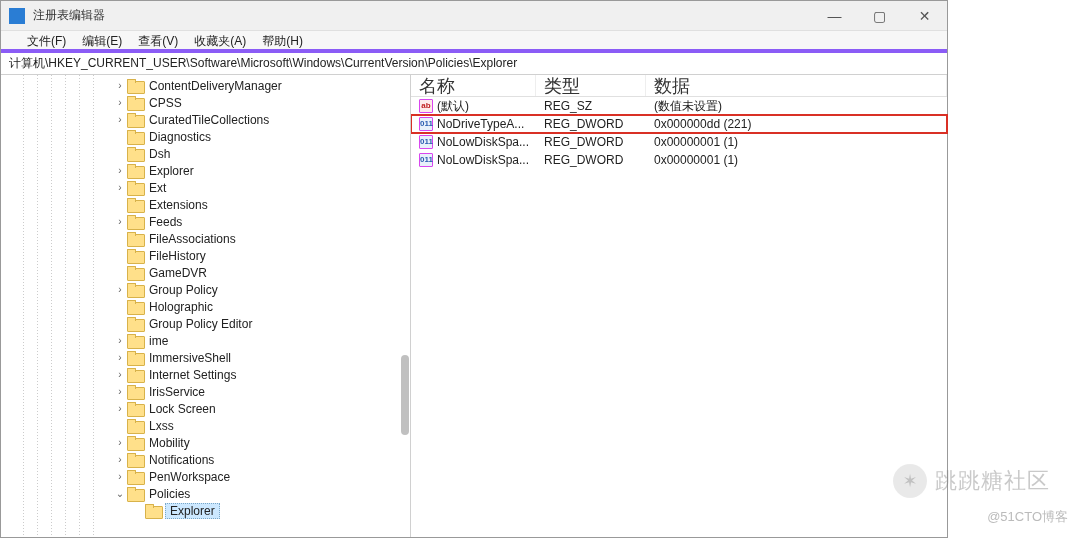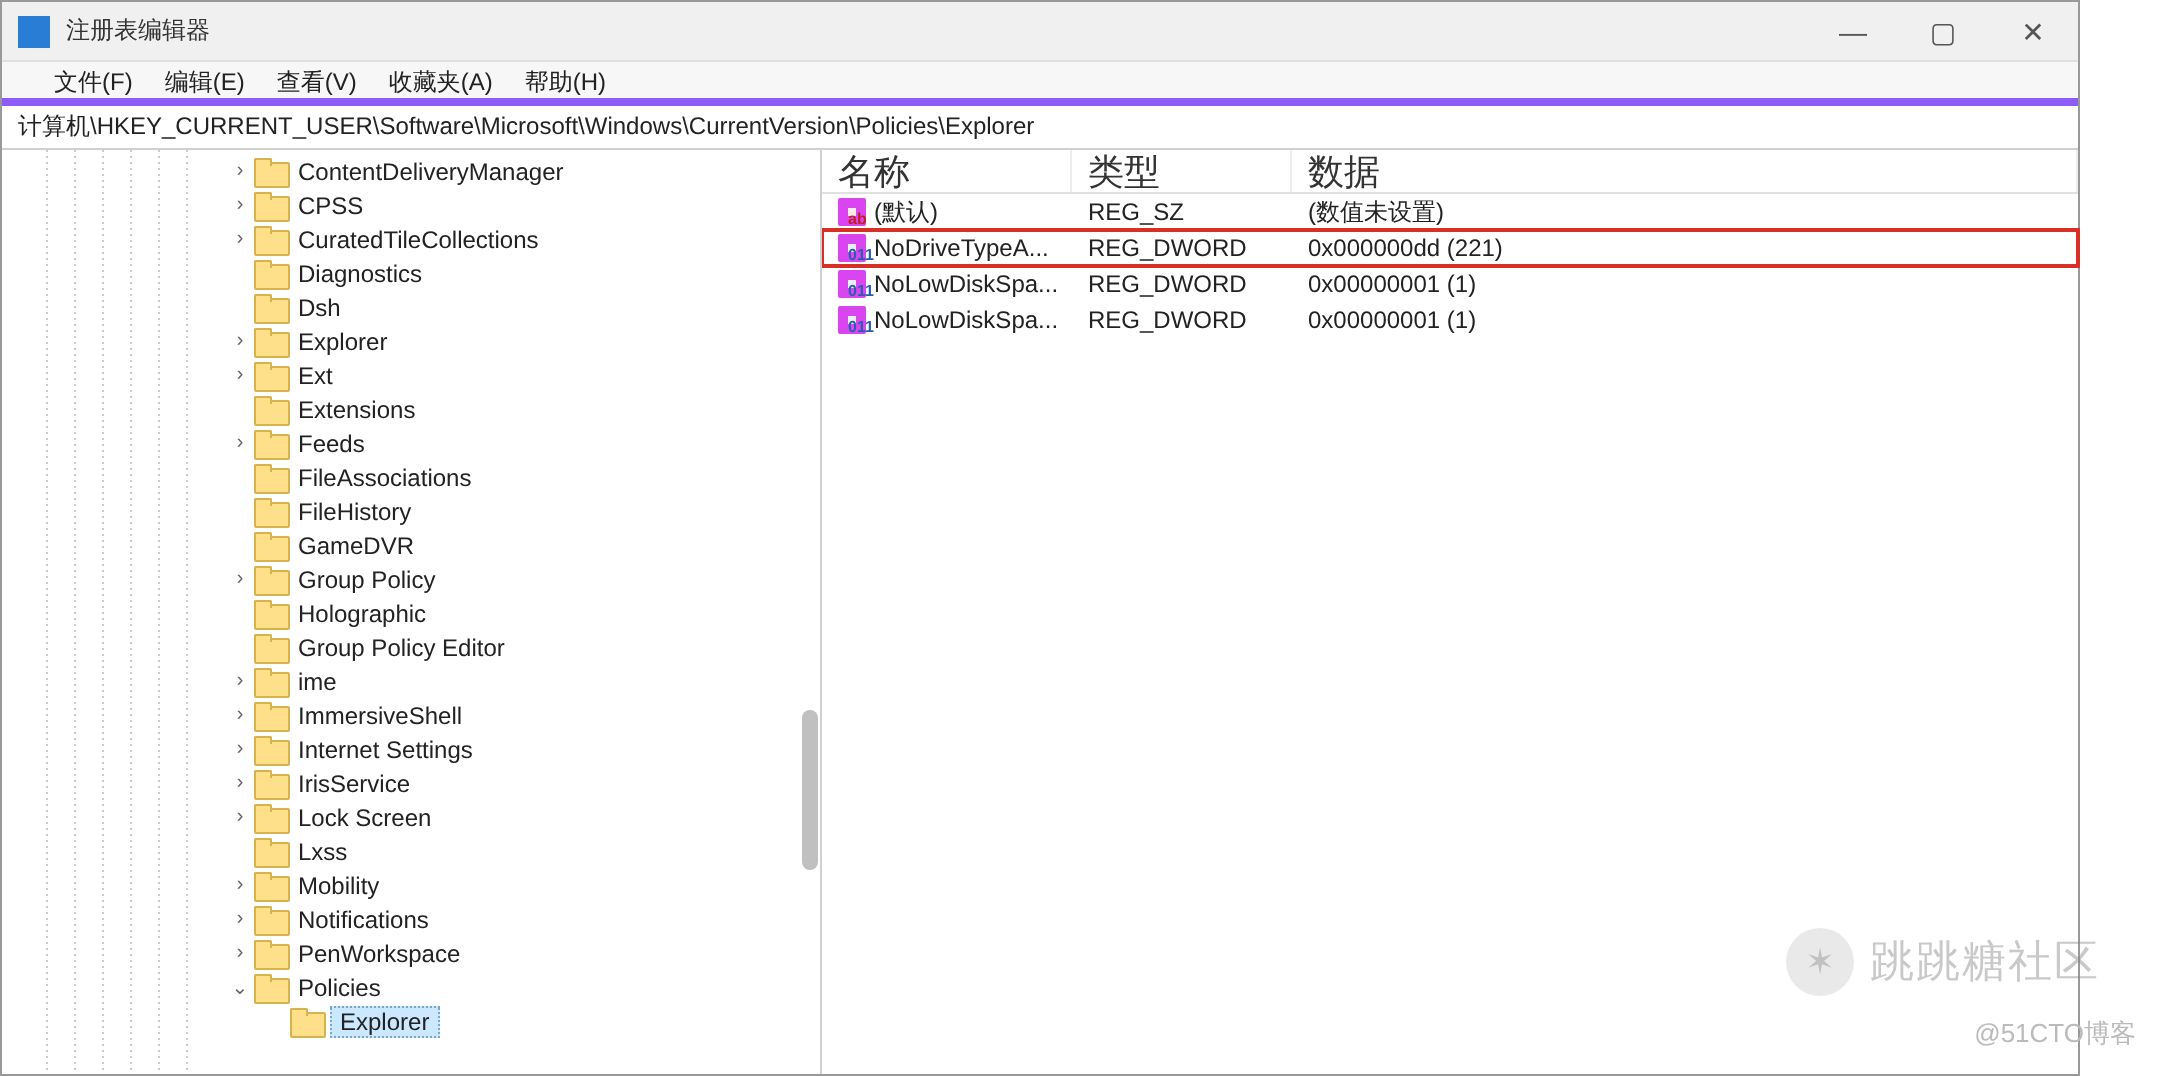--- a/index.html
+++ b/index.html
@@ -1,17 +1,17 @@
 <!DOCTYPE html>
 <html><head>
 <meta charset="utf-8">
 <style>
   * { margin: 0; padding: 0; box-sizing: border-box; }
   body { font-family: "Microsoft YaHei", "Segoe UI", sans-serif; font-size: 12px; color: #000; background: #fff; overflow: hidden; width: 1080px; height: 538px; position: relative; }
-  .window { border: 1px solid #999; width: 1040px; height: 538px; display: flex; flex-direction: column; background: #fafafa; }
+  .window { border: 1px solid #999; width: 948px; height: 538px; display: flex; flex-direction: column; background: #fafafa; }
   .titlebar { height: 30px; display: flex; align-items: center; padding: 0 0 0 8px; background: #f0f0f0; border-bottom: 1px solid #e0e0e0; }
   .titlebar .app-icon { width: 16px; height: 16px; background: #2a7dd4; margin-right: 8px; display: inline-block; }
   .titlebar .title { flex: 1; font-size: 12px; color: #333; }
   .win-controls { display: flex; height: 100%; }
   .win-controls div { width: 45px; display: flex; align-items: center; justify-content: center; color: #555; font-size: 14px; }
   .menubar { height: 22px; display: flex; align-items: flex-start; padding: 0 18px; background: #f7f7f7; border-bottom: 4px solid #8b5cf6; }
   .menubar .menu-item { padding: 2px 8px; font-size: 12px; color: #222; }
   .addressbar { height: 22px; display: flex; align-items: center; padding: 0 8px; background: #fff; border-bottom: 1px solid #d0d0d0; font-size: 12px; color: #222; }
   .content { flex: 1; display: flex; min-height: 0; background: #fff; }
   .tree-pane { width: 410px; border-right: 1px solid #d0d0d0; overflow-y: auto; position: relative; background: #fff; padding: 2px 0; }
@@ -26,21 +26,21 @@
   .node-selected .node-label { background: #cce8ff; border: 1px dotted #7aa7c7; padding: 0 4px; }
   .list-pane { flex: 1; background: #fff; display: flex; flex-direction: column; }
   .list-header { display: flex; height: 22px; align-items: center; border-bottom: 1px solid #e0e0e0; background: #fff; }
   .list-header .col { padding: 0 8px; font-size: 18px; color: #333; border-right: 1px solid #eee; height: 100%; display: flex; align-items: center; }
   .list-rows { flex: 1; }
   .list-row { display: flex; height: 18px; align-items: center; }
   .list-row .cell { padding: 0 8px; font-size: 12px; color: #222; white-space: nowrap; overflow: hidden; text-overflow: ellipsis; }
   .col-name { width: 125px; display: flex; align-items: center; gap: 4px; }
   .col-type { width: 110px; }
   .col-data { flex: 1; }
-  .val-icon { width: 14px; height: 14px; display: inline-block; border: 5px solid #d946ef; font-size: 8px; line-height: 12px; text-align: center; border-radius: 1px; font-weight: bold; flex-shrink: 0; }
+  .val-icon { width: 14px; height: 14px; display: inline-block; border: 1px solid #d946ef; font-size: 8px; line-height: 12px; text-align: center; border-radius: 1px; font-weight: bold; flex-shrink: 0; }
   .val-sz { background: #fdeaea; color: #c02020; }
   .val-dw { background: #e8f0fb; color: #2a5cb0; }
   .row-highlight { outline: 2px solid #d93025; outline-offset: -1px; }
   .watermark1 { position: absolute; right: 30px; bottom: 40px; display: flex; align-items: center; gap: 8px; opacity: 0.45; pointer-events: none; }
   .watermark1 .wechat { width: 34px; height: 34px; border-radius: 50%; background: #d0d0d0; display: flex; align-items: center; justify-content: center; font-size: 18px; color: #777; }
   .watermark1 .txt { font-size: 22px; color: #888; font-weight: 500; letter-spacing: 1px; }
   .watermark2 { position: absolute; right: 12px; bottom: 12px; font-size: 13px; color: #bbb; pointer-events: none; }
   .guides { position: absolute; left: 22px; top: 0; bottom: 0; width: 90px; pointer-events: none; }
   .guides .g { position: absolute; top: 0; bottom: 0; width: 1px; background: repeating-linear-gradient(to bottom, #ccc 0 1px, transparent 1px 3px); }
 </style>

